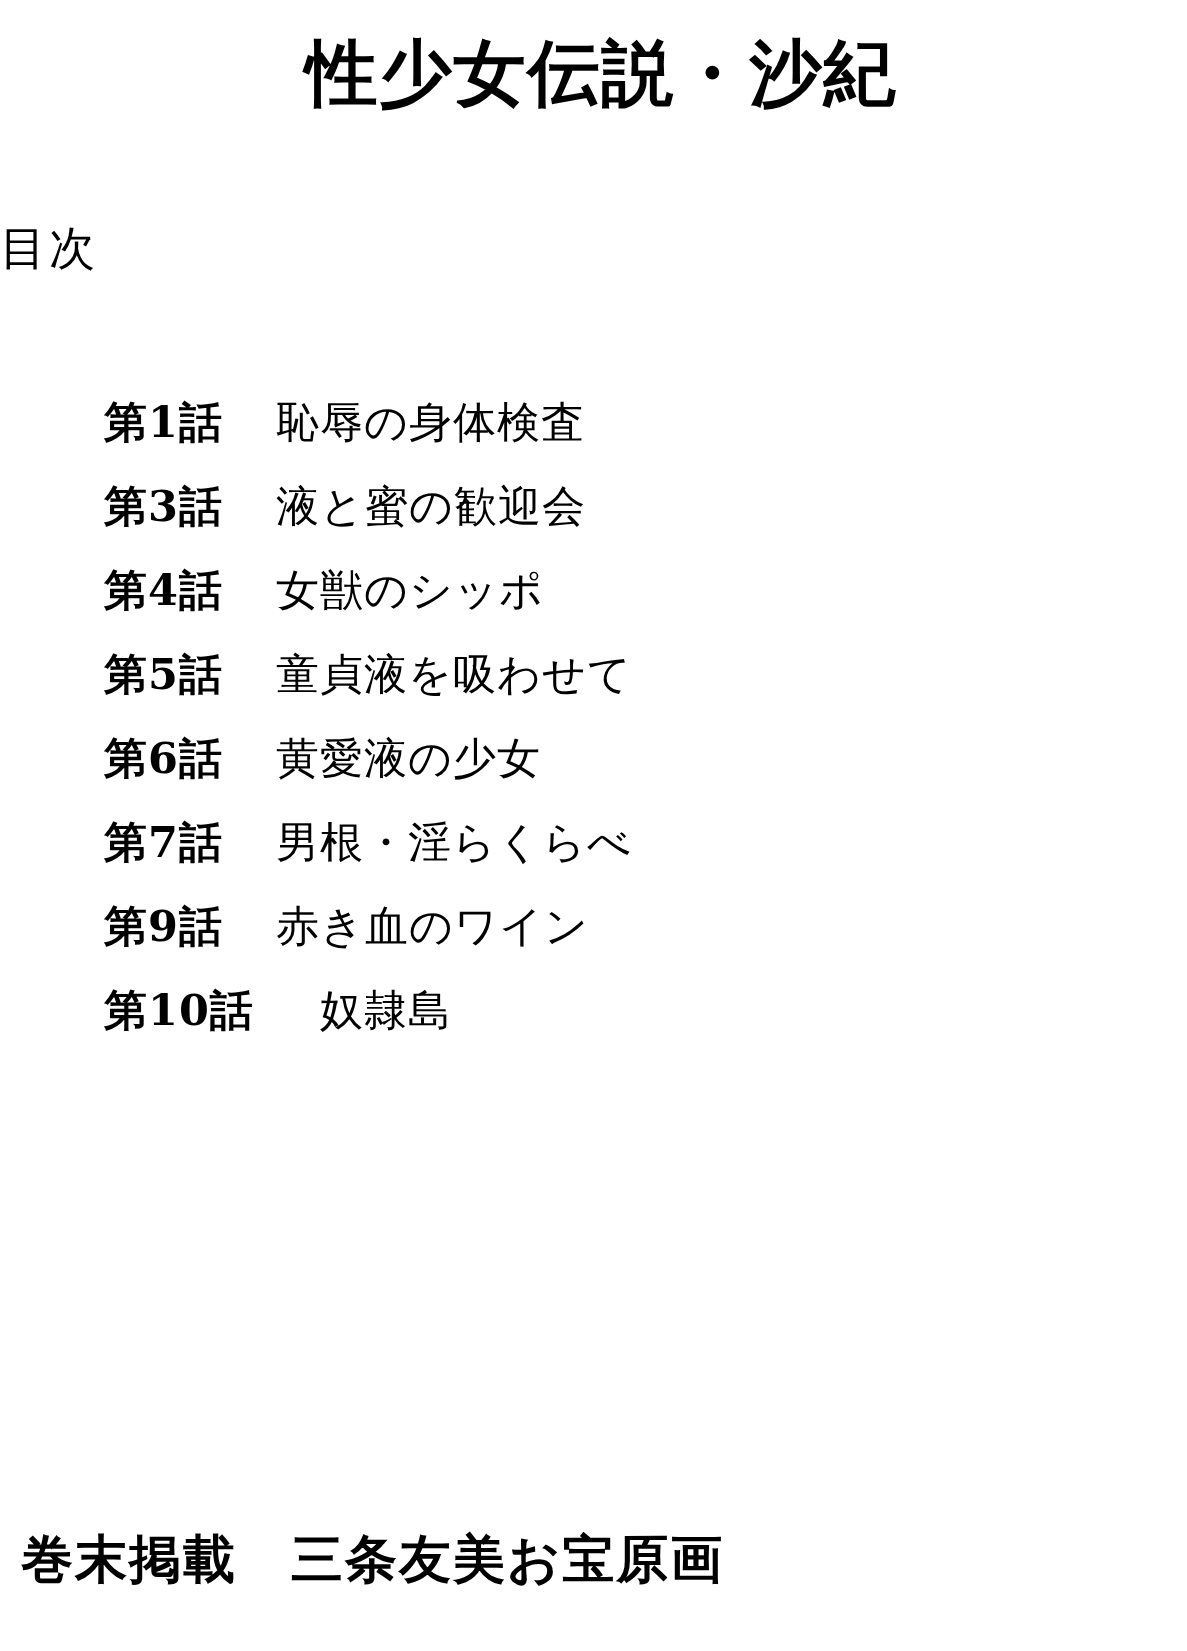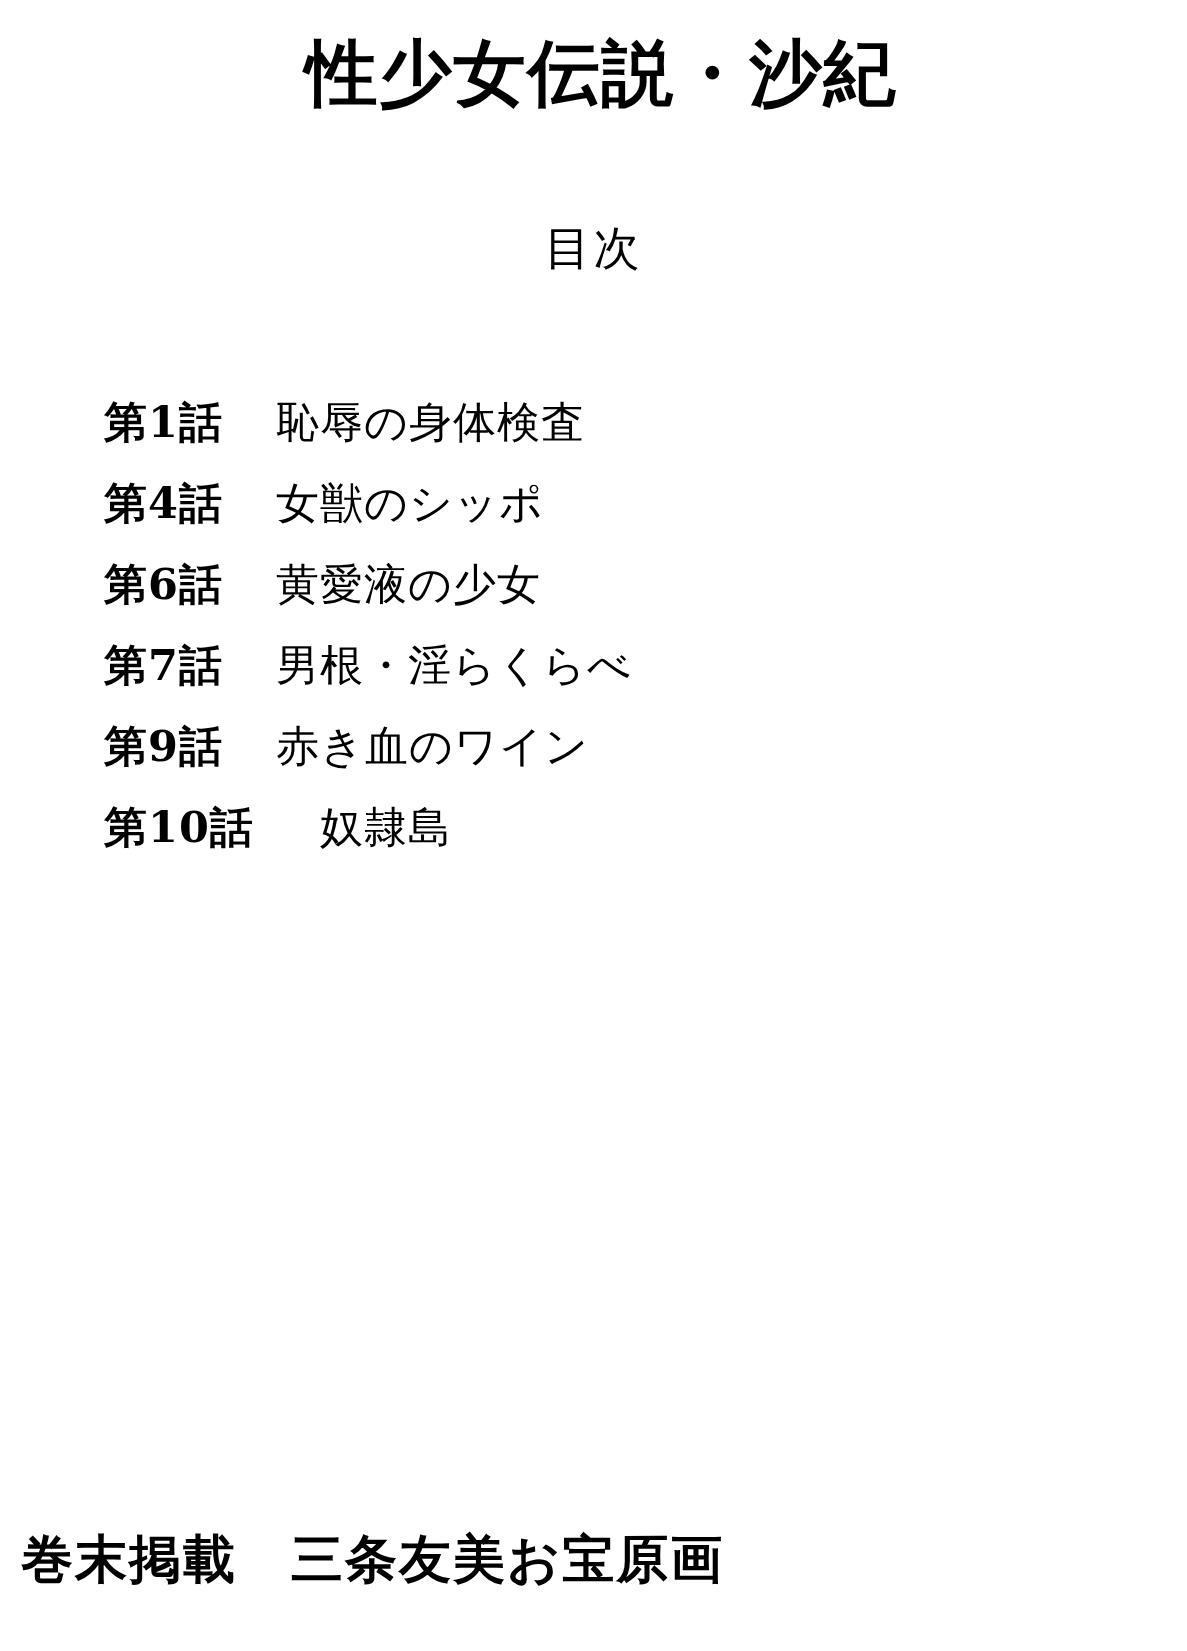--- a/index.html
+++ b/index.html
@@ -34,21 +34,20 @@
     letter-spacing: 2px;
     line-height: 1.1;
     font-family: "DejaVu Sans", "Liberation Sans", sans-serif;
   }
 
   .toc-heading {
     position: absolute;
     top: 218px;
     left: 0;
     width: 100%;
-    text-align: center;
     font-size: 46px;
     font-weight: normal;
     letter-spacing: 3px;
     font-family: "DejaVu Serif", "Liberation Serif", serif;
   }
 
   .toc-list {
     position: absolute;
     top: 382px;
     left: 104px;
@@ -67,20 +66,21 @@
   }
 
   .toc-num {
     display: inline-block;
     min-width: 172px;
     font-weight: bold;
   }
 
   .toc-label {
     display: inline-block;
+    font-family: Liberation Mono, monospace;
   }
 
   .footer-note {
     position: absolute;
     bottom: 56px;
     left: 0;
     width: 100%;
     text-align: left;
     font-size: 52px;
     font-weight: bold;
@@ -96,21 +96,27 @@
 
   <div class="book-title">性少女伝説・沙紀</div>
 
   <div class="toc-heading">目次</div>
 
   <ul class="toc-list">
     <li class="toc-item">
       <span class="toc-num">第1話</span><span class="toc-label">恥辱の身体検査</span>
     </li>
     <li class="toc-item">
+      <span class="toc-num">第3話</span><span class="toc-label">液と蜜の歓迎会</span>
+    </li>
+    <li class="toc-item">
       <span class="toc-num">第4話</span><span class="toc-label">女獣のシッポ</span>
+    </li>
+    <li class="toc-item">
+      <span class="toc-num">第5話</span><span class="toc-label">童貞液を吸わせて</span>
     </li>
     <li class="toc-item">
       <span class="toc-num">第6話</span><span class="toc-label">黄愛液の少女</span>
     </li>
     <li class="toc-item">
       <span class="toc-num">第7話</span><span class="toc-label">男根・淫らくらべ</span>
     </li>
     <li class="toc-item">
       <span class="toc-num">第9話</span><span class="toc-label">赤き血のワイン</span>
     </li>

